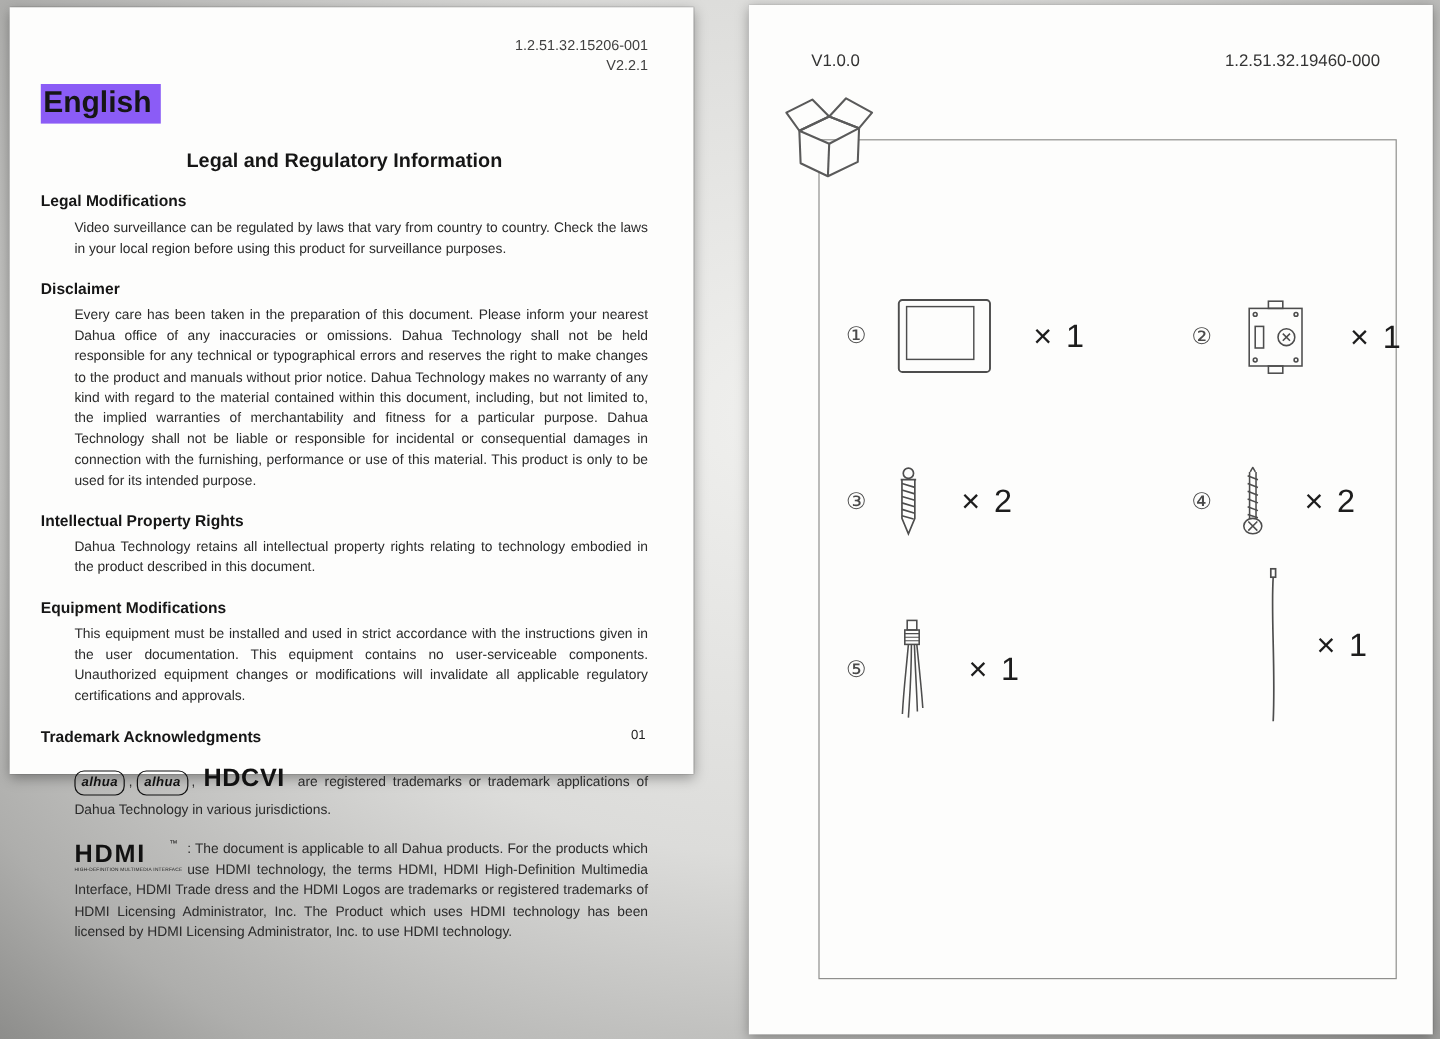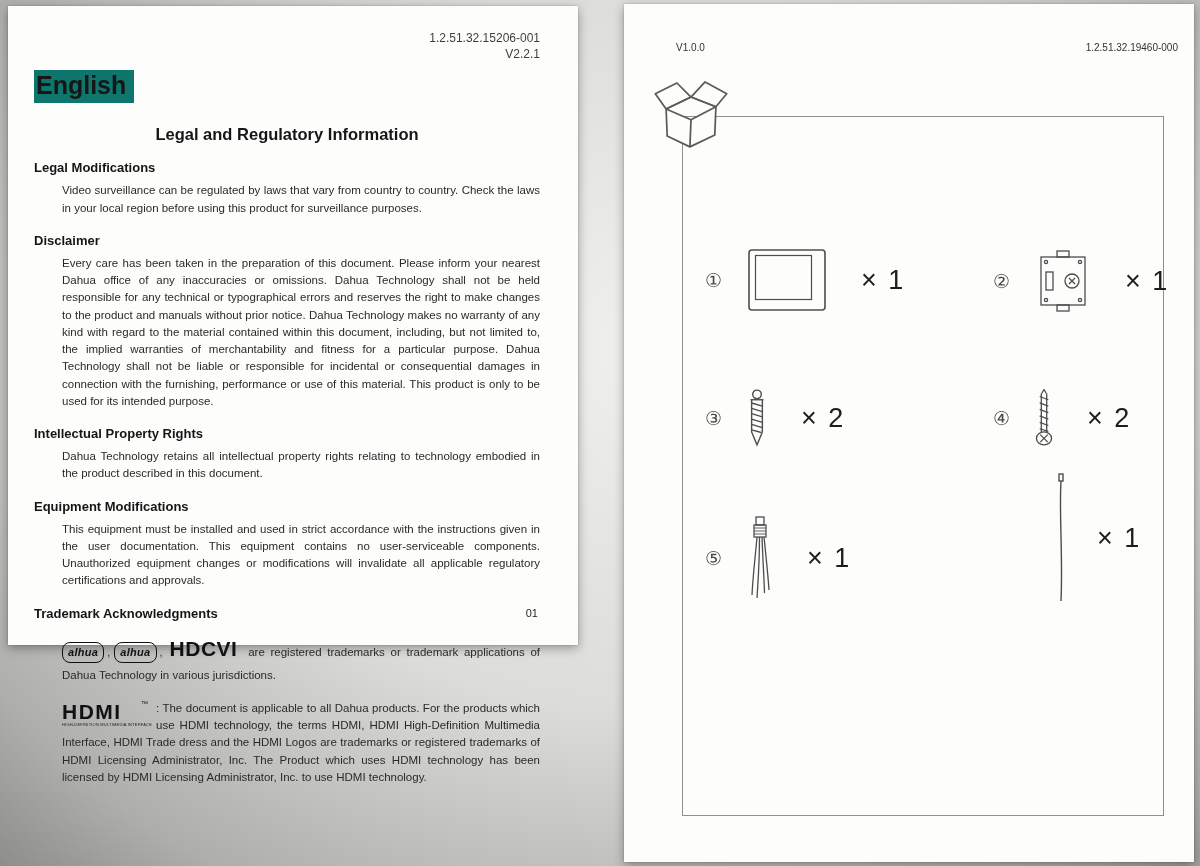--- a/index.html
+++ b/index.html
@@ -13,21 +13,21 @@
     position:absolute; background:#fdfdfc;
     box-shadow: 0 3px 10px rgba(0,0,0,0.35), 0 0 1px rgba(0,0,0,0.4);
   }
   .page-left  { left:8px;  top:6px; width:570px; height:639px; padding:24px 38px 0 26px; }
   .page-right { left:624px; top:4px; width:570px; height:858px; }
 
   
   .doc-meta { text-align:right; font-size:12px; color:#3f3f3f; line-height:1.35; }
   .lang-heading { margin:8px 0 0 0; font-size:0; }
   .lang-hl {
-    display:inline-block; background:#0f766e; color:#161616;
+    display:inline-block; background:#8b5cf6; color:#161616;
     font-size:25px; font-weight:bold; padding:1px 8px 3px 2px;
   }
   .page-title { font-size:16.5px; font-weight:bold; color:#161616; margin:22px 0 0 0;text-align:center; }
   .sec-heading { font-size:13px; font-weight:bold; color:#161616; margin:16px 0 0 0; }
   .body-text {
     font-size:11.5px; line-height:1.5; text-align:justify;
     color:#2a2a2a; margin:7px 0 0 28px;
   }
   .tm-line { margin:10px 0 0 28px; font-size:11.5px; line-height:1.7; text-align:justify; color:#2a2a2a; }
   .dahua-logo {
@@ -40,21 +40,21 @@
   .hdmi-para { margin:14px 0 0 28px; font-size:11.5px; line-height:1.5; text-align:justify; color:#2a2a2a; }
   .hdmi-logo { float:left; width:88px; margin:2px 6px 0 0; position:relative; }
   .hdmi-word { display:block; font-weight:bold; font-size:21px; letter-spacing:1.5px; line-height:0.95; color:#111; }
   .hdmi-sub  { display:block; font-size:4px; letter-spacing:0.2px; color:#222; white-space:nowrap; }
   .hdmi-tm   { position:absolute; top:-3px; right:2px; font-size:7px; color:#111; }
   .page-num { position:absolute; right:40px; bottom:26px; font-size:11px; color:#1f1f1f; }
 
   
   .rp-header {
     display:flex; justify-content:space-between;
-    padding:38px 16px 0 52px; font-size:10px; color:#333;
+    padding:38px 44px 0 52px; font-size:14px; color:#333;
   }
   .diagram {
     position:absolute; left:58px; top:112px; width:482px; height:700px;
     border:1px solid #8f8f8d;
   }
   .open-box-icon { position:absolute; left:-30px; top:-47px; width:76px; height:92px; }
   .pack-item { position:absolute; display:flex; align-items:center; }
   .pack-num { font-size:19px; color:#4a4a4a; width:26px; flex:0 0 26px; }
   .pack-icon { margin-left:16px; flex:0 0 auto; }
   .pack-qty { font-size:27px; color:#1d1d1d; margin-left:34px; letter-spacing:2px; white-space:nowrap; }

